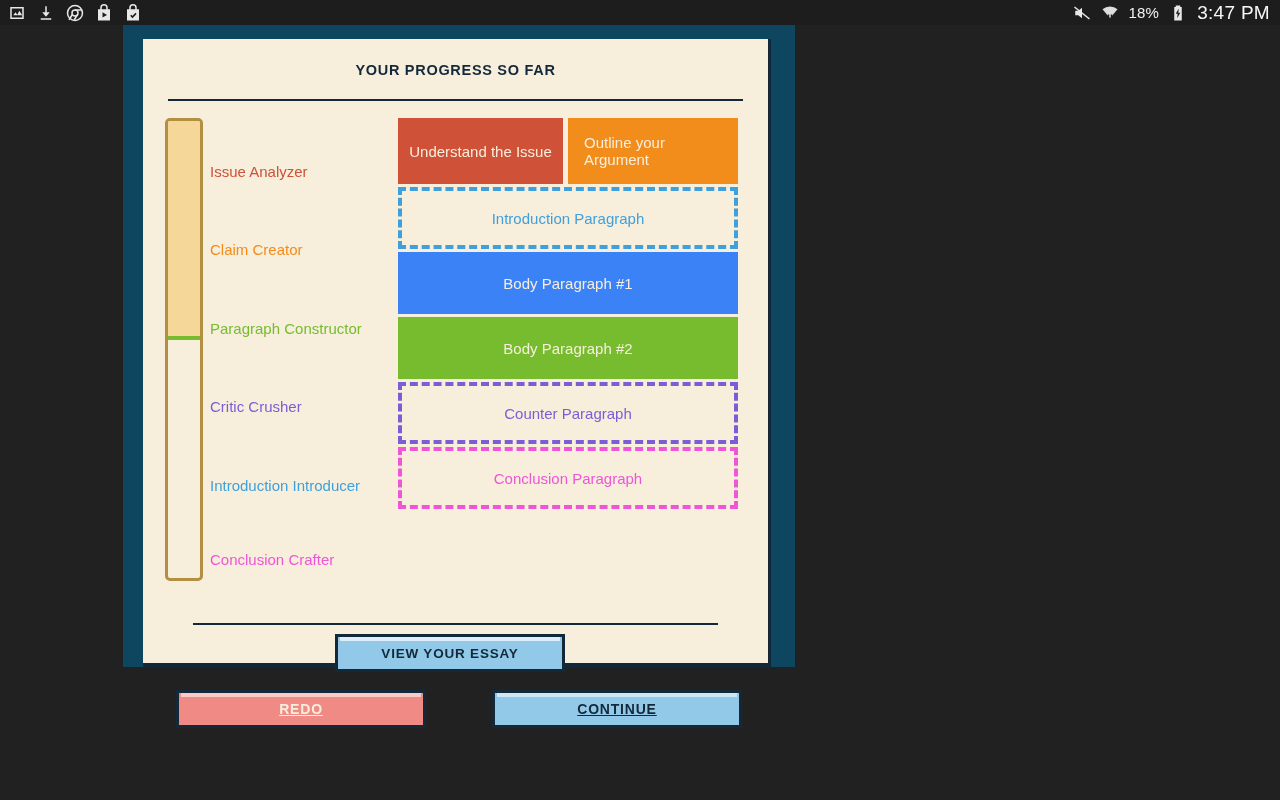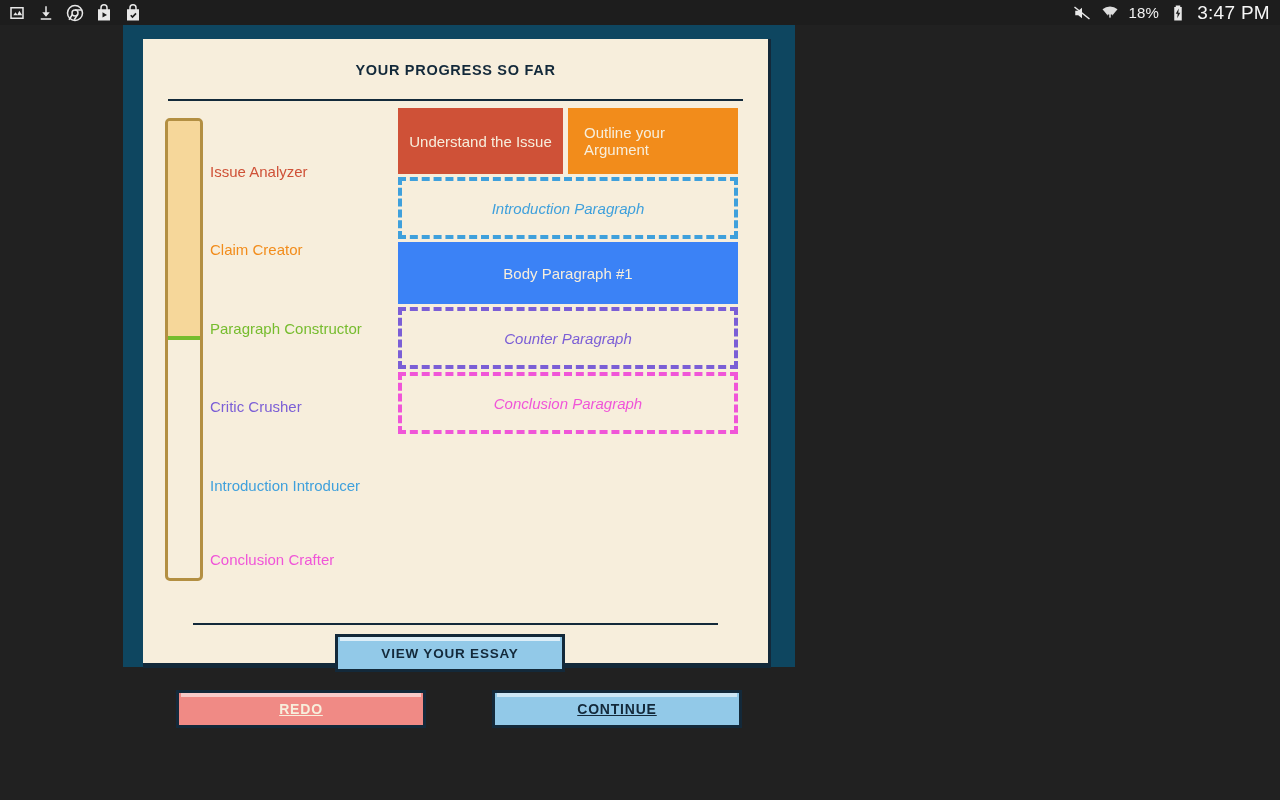--- a/index.html
+++ b/index.html
@@ -73,28 +73,28 @@
   #blocks{
     position:absolute; left:255px; top:7px; width:340px;
   }
   .row-top{ display:flex; gap:5px; }
   .blk{
     color:#f7eedc; font-size:15px;
     display:flex; align-items:center;
   }
   .blk.solid{ justify-content:center; }
   .blk.top{
-    height:66px; padding:0 10px; align-items:center;
+    height:66px; padding:0 10px; align-items:center;margin-top:10px;
   }
   .blk.solid.full{ height:62px; margin-top:3px; }
   .blk.dashed{
     height:62px; margin-top:3px; justify-content:center;
     border:4px dashed currentColor; background:transparent;
   }
-  .blk.dashed span{ font-size:15px;font-style:italic; }
+  .blk.dashed span{ font-size:15px; }
 
   
   #view-essay-btn{
     position:absolute; left:192px; top:595px; width:230px; height:38px;
     background:#92c9e8; border:3px solid #13293a;
     color:#13293a; font-weight:bold; font-size:13.5px; letter-spacing:.8px;
     display:flex; align-items:center; justify-content:center;
     cursor:pointer;
   }
   #view-essay-btn::before{
@@ -209,20 +209,23 @@
               <span>Outline your Argument</span>
             </div>
           </div>
         <div id="essay-blocks">
             <div class="blk dashed" style="color: rgb(63, 160, 220);">
               <span>Introduction Paragraph</span>
             </div>
             <div class="blk solid full" style="background: #3b82f6; color: rgb(247, 238, 220);">
               <span>Body Paragraph #1</span>
             </div>
+            <div class="blk solid full" style="background: rgb(118, 188, 46); color: rgb(247, 238, 220);">
+              <span>Body Paragraph #2</span>
+            </div>
             <div class="blk dashed" style="color: rgb(123, 94, 214);">
               <span>Counter Paragraph</span>
             </div>
             <div class="blk dashed" style="color: rgb(240, 85, 216);">
               <span>Conclusion Paragraph</span>
             </div>
           </div>
       </div>
 
     </div>

